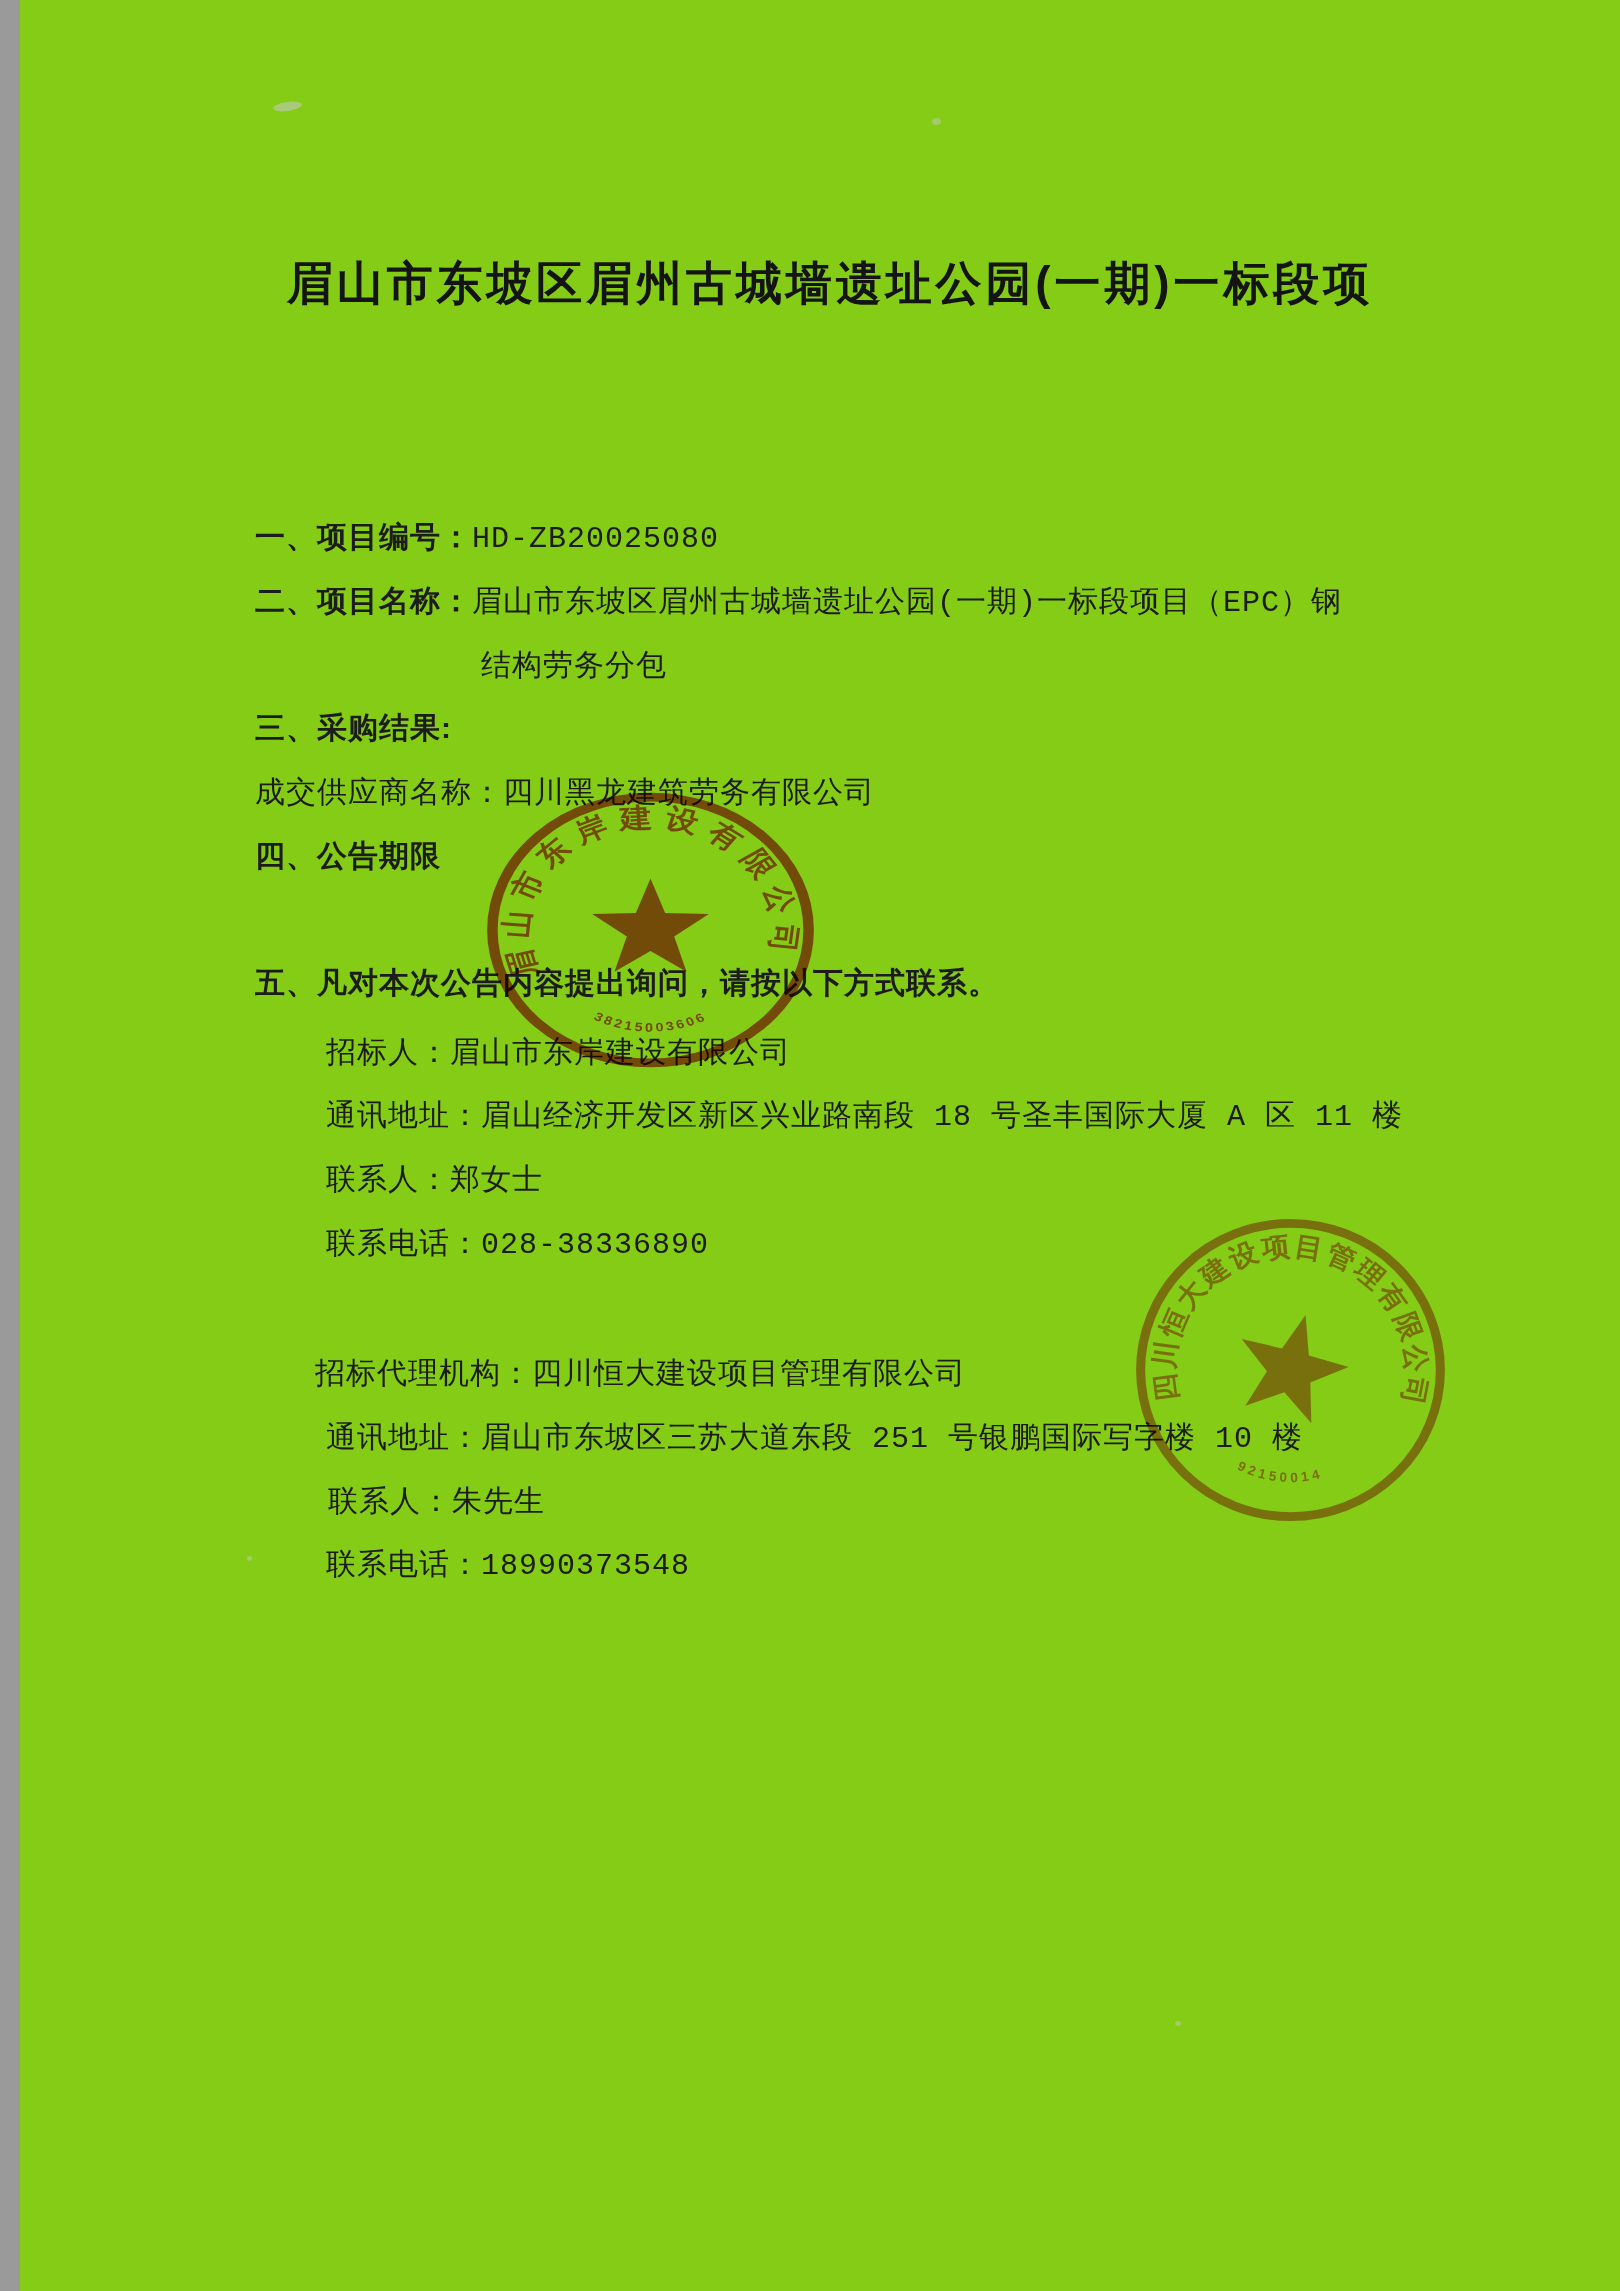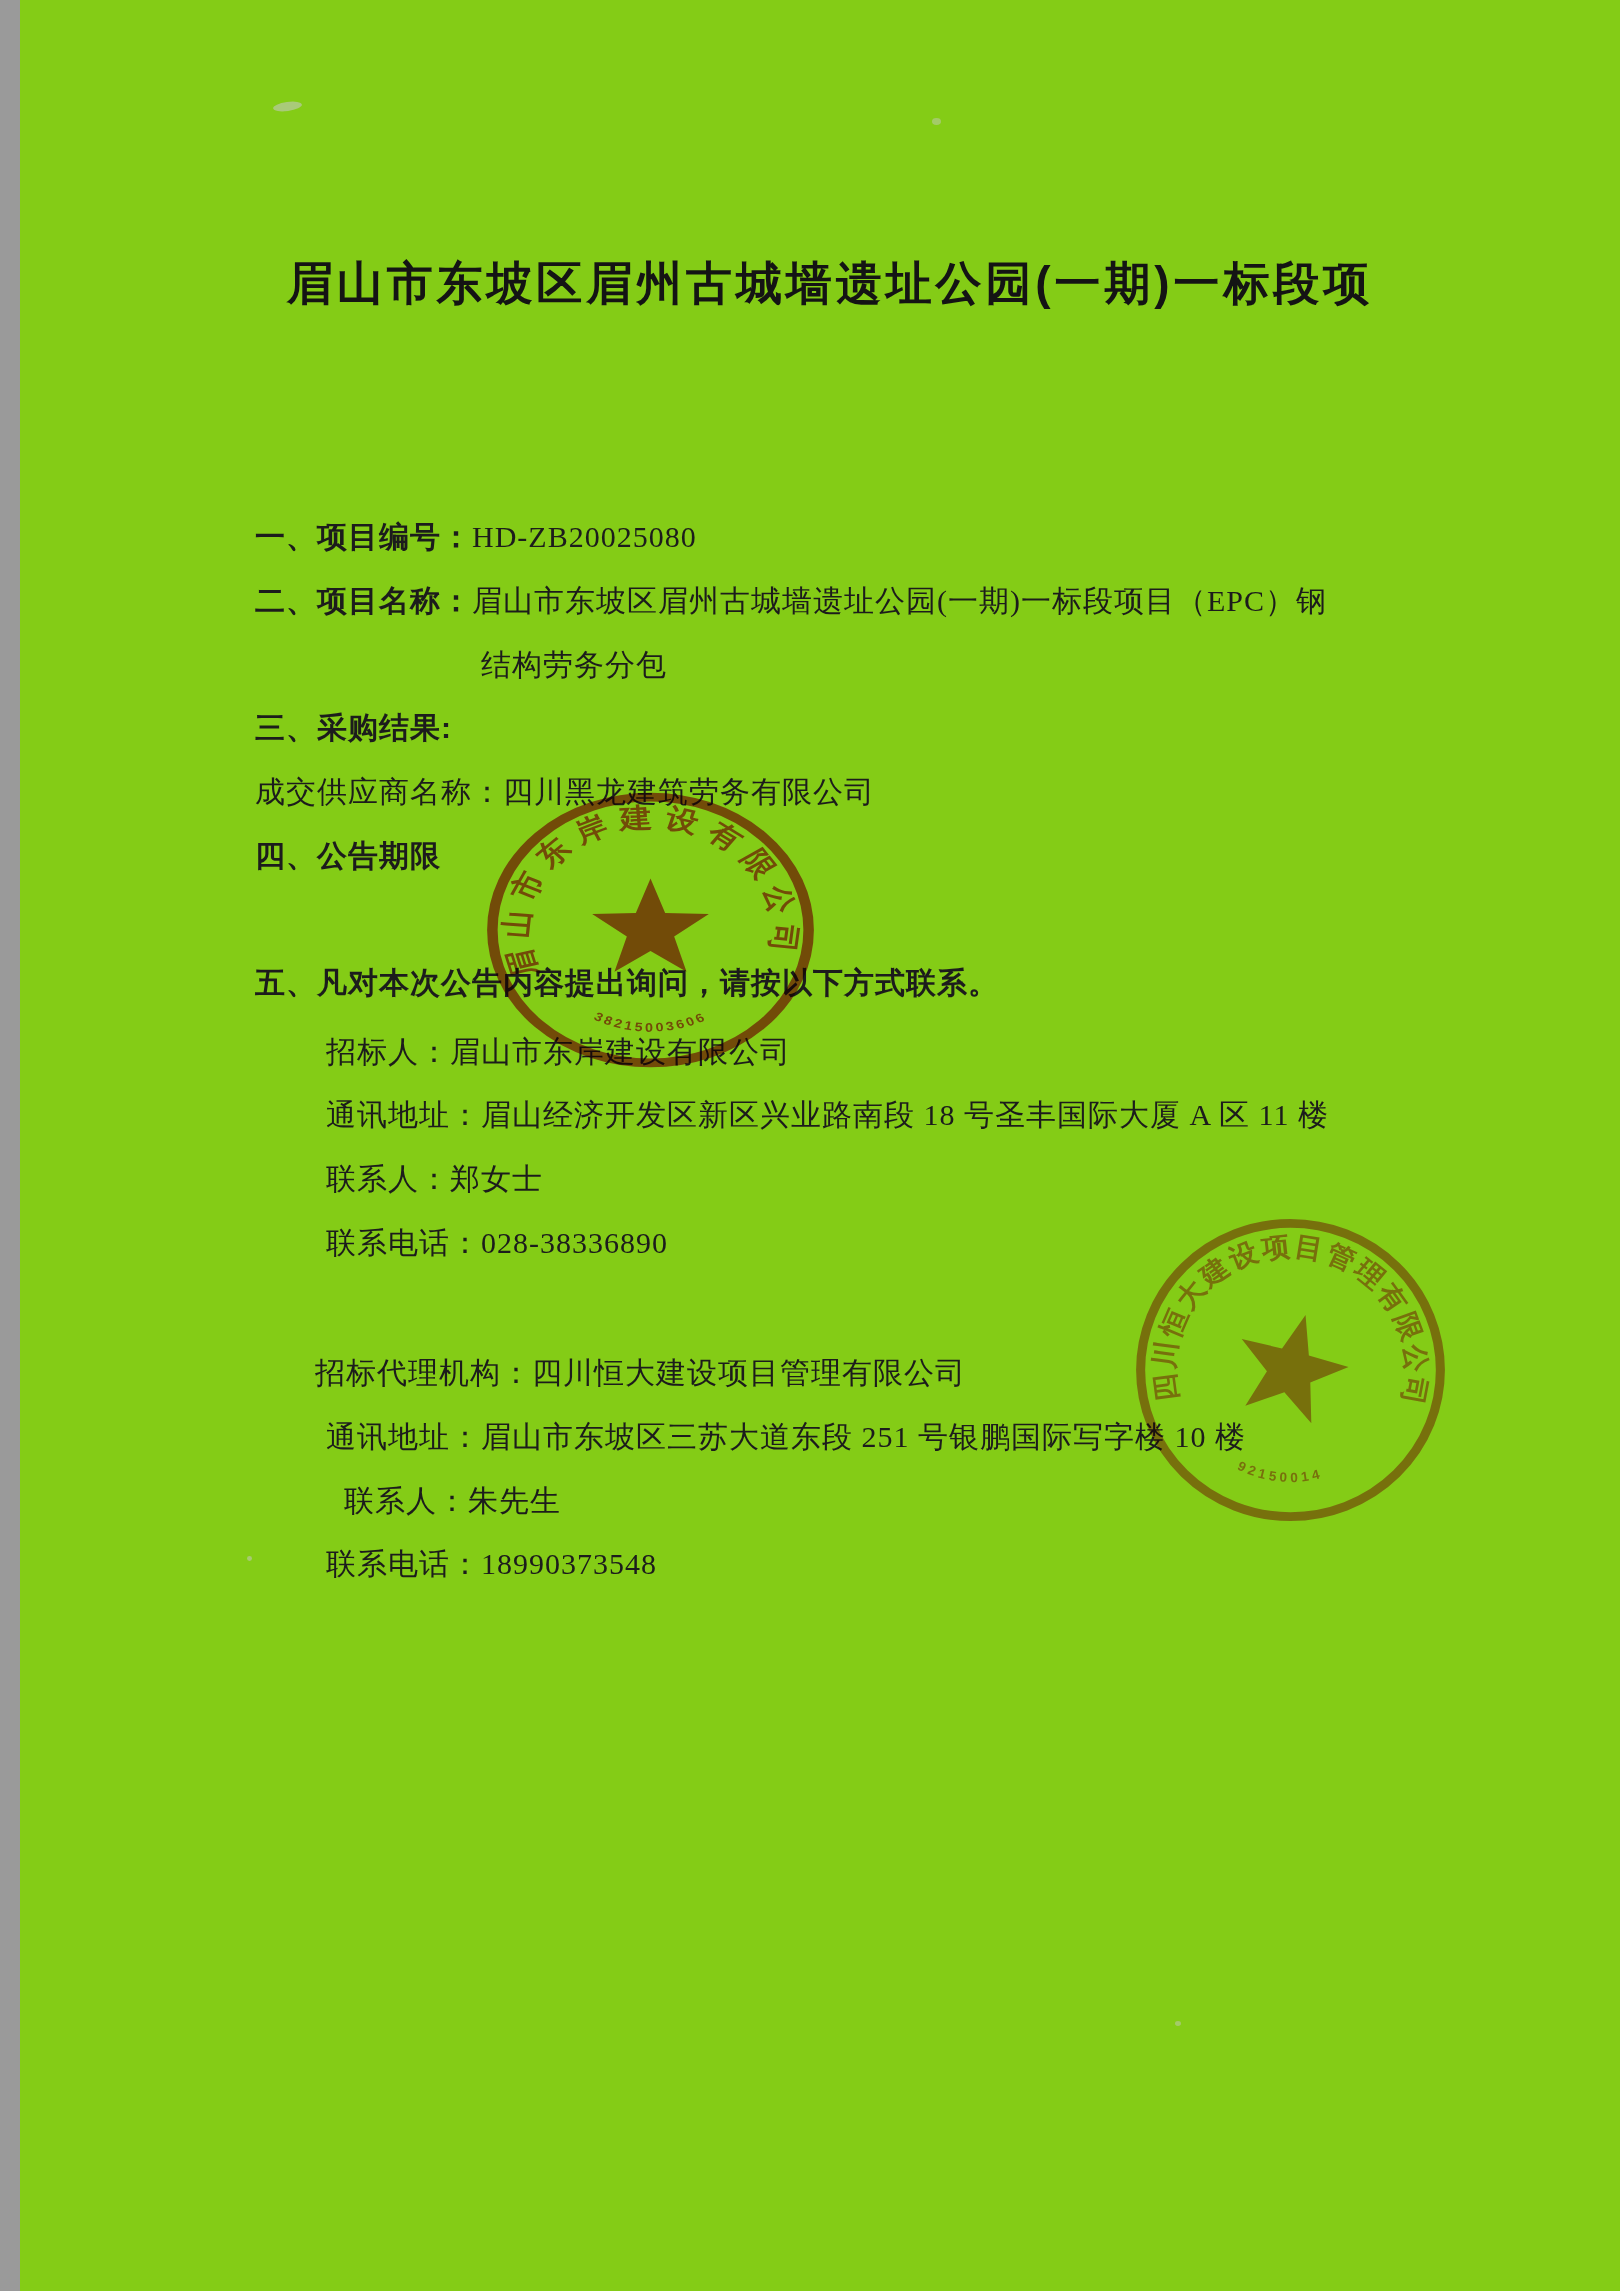--- a/index.html
+++ b/index.html
@@ -28,21 +28,21 @@
     white-space:nowrap;
     font-size:30px;
     line-height:39px;
   }
   .lbl-b{
     font-family:"Liberation Sans","DejaVu Sans",sans-serif;
     font-weight:700;
     letter-spacing:1px;
   }
   .val{
-    font-family:Liberation Serif, serif;
+    font-family:Liberation Mono, monospace;
     font-weight:400;
     letter-spacing:1px;
   }
   .stamp{
     position:absolute;
     mix-blend-mode:multiply;
   }
   .stamp text{
     font-family:"Liberation Sans","DejaVu Sans",sans-serif;
     font-weight:700;
@@ -103,21 +103,21 @@
   <p class="line" style="left:306px;top:1193px;">
     <span class="val">联系电话：</span><span class="val">028-38336890</span>
   </p>
 
   <p class="line" style="left:295px;top:1323px;">
     <span class="val">招标代理机构：</span><span class="val">四川恒大建设项目管理有限公司</span>
   </p>
   <p class="line" style="left:306px;top:1387px;">
     <span class="val">通讯地址：</span><span class="val">眉山市东坡区三苏大道东段 251 号银鹏国际写字楼 10 楼</span>
   </p>
-  <p class="line" style="left:324px;top:1451px;">
+  <p class="line" style="left:308px;top:1451px;">
     <span class="val">联系人：</span><span class="val">朱先生</span>
   </p>
   <p class="line" style="left:306px;top:1514px;">
     <span class="val">联系电话：</span><span class="val">18990373548</span>
   </p>
 
   <svg class="stamp" style="left:458px;top:785px;width:345px;height:290px;opacity:.8;" viewBox="0 0 360 360" preserveAspectRatio="none">
     <circle cx="180" cy="180" r="165" fill="none" stroke="#d5352e" stroke-width="11"></circle>
     <path id="sealNameArc1" d="M 64.0 234.1 A 128 128 0 1 1 296.0 234.1" fill="none"></path>
     <text font-size="34" letter-spacing="11" fill="#d5352e">

